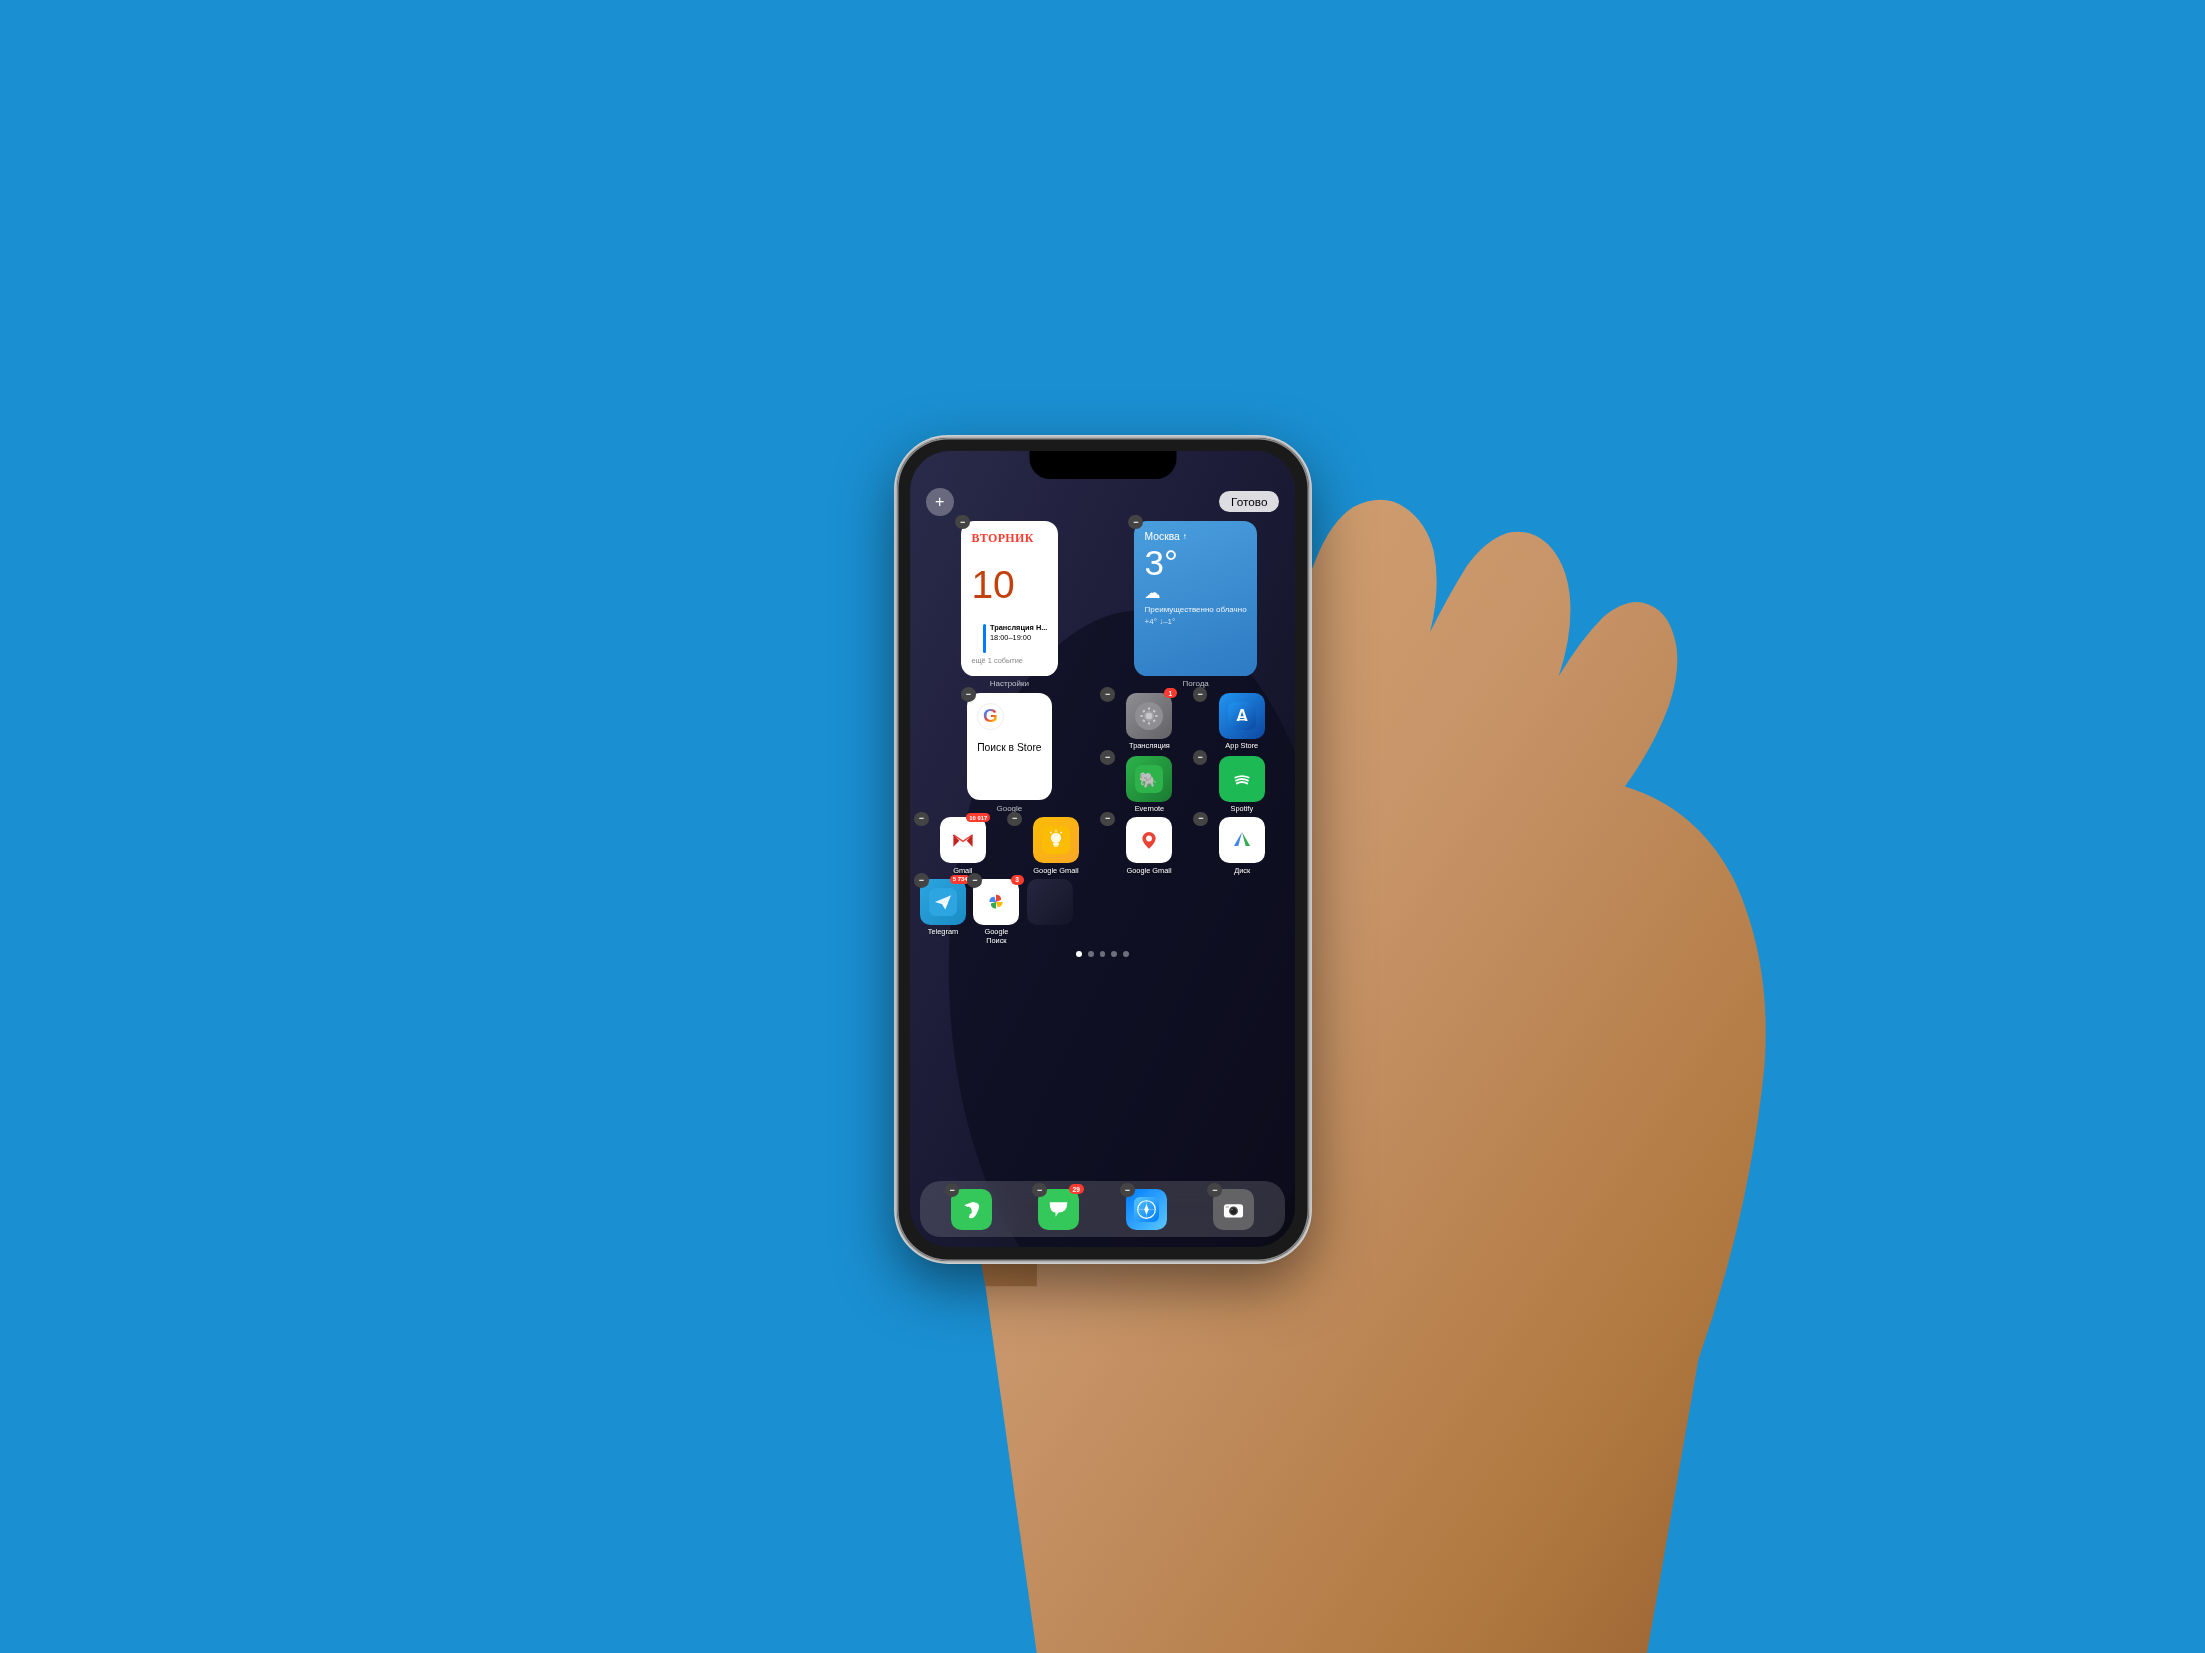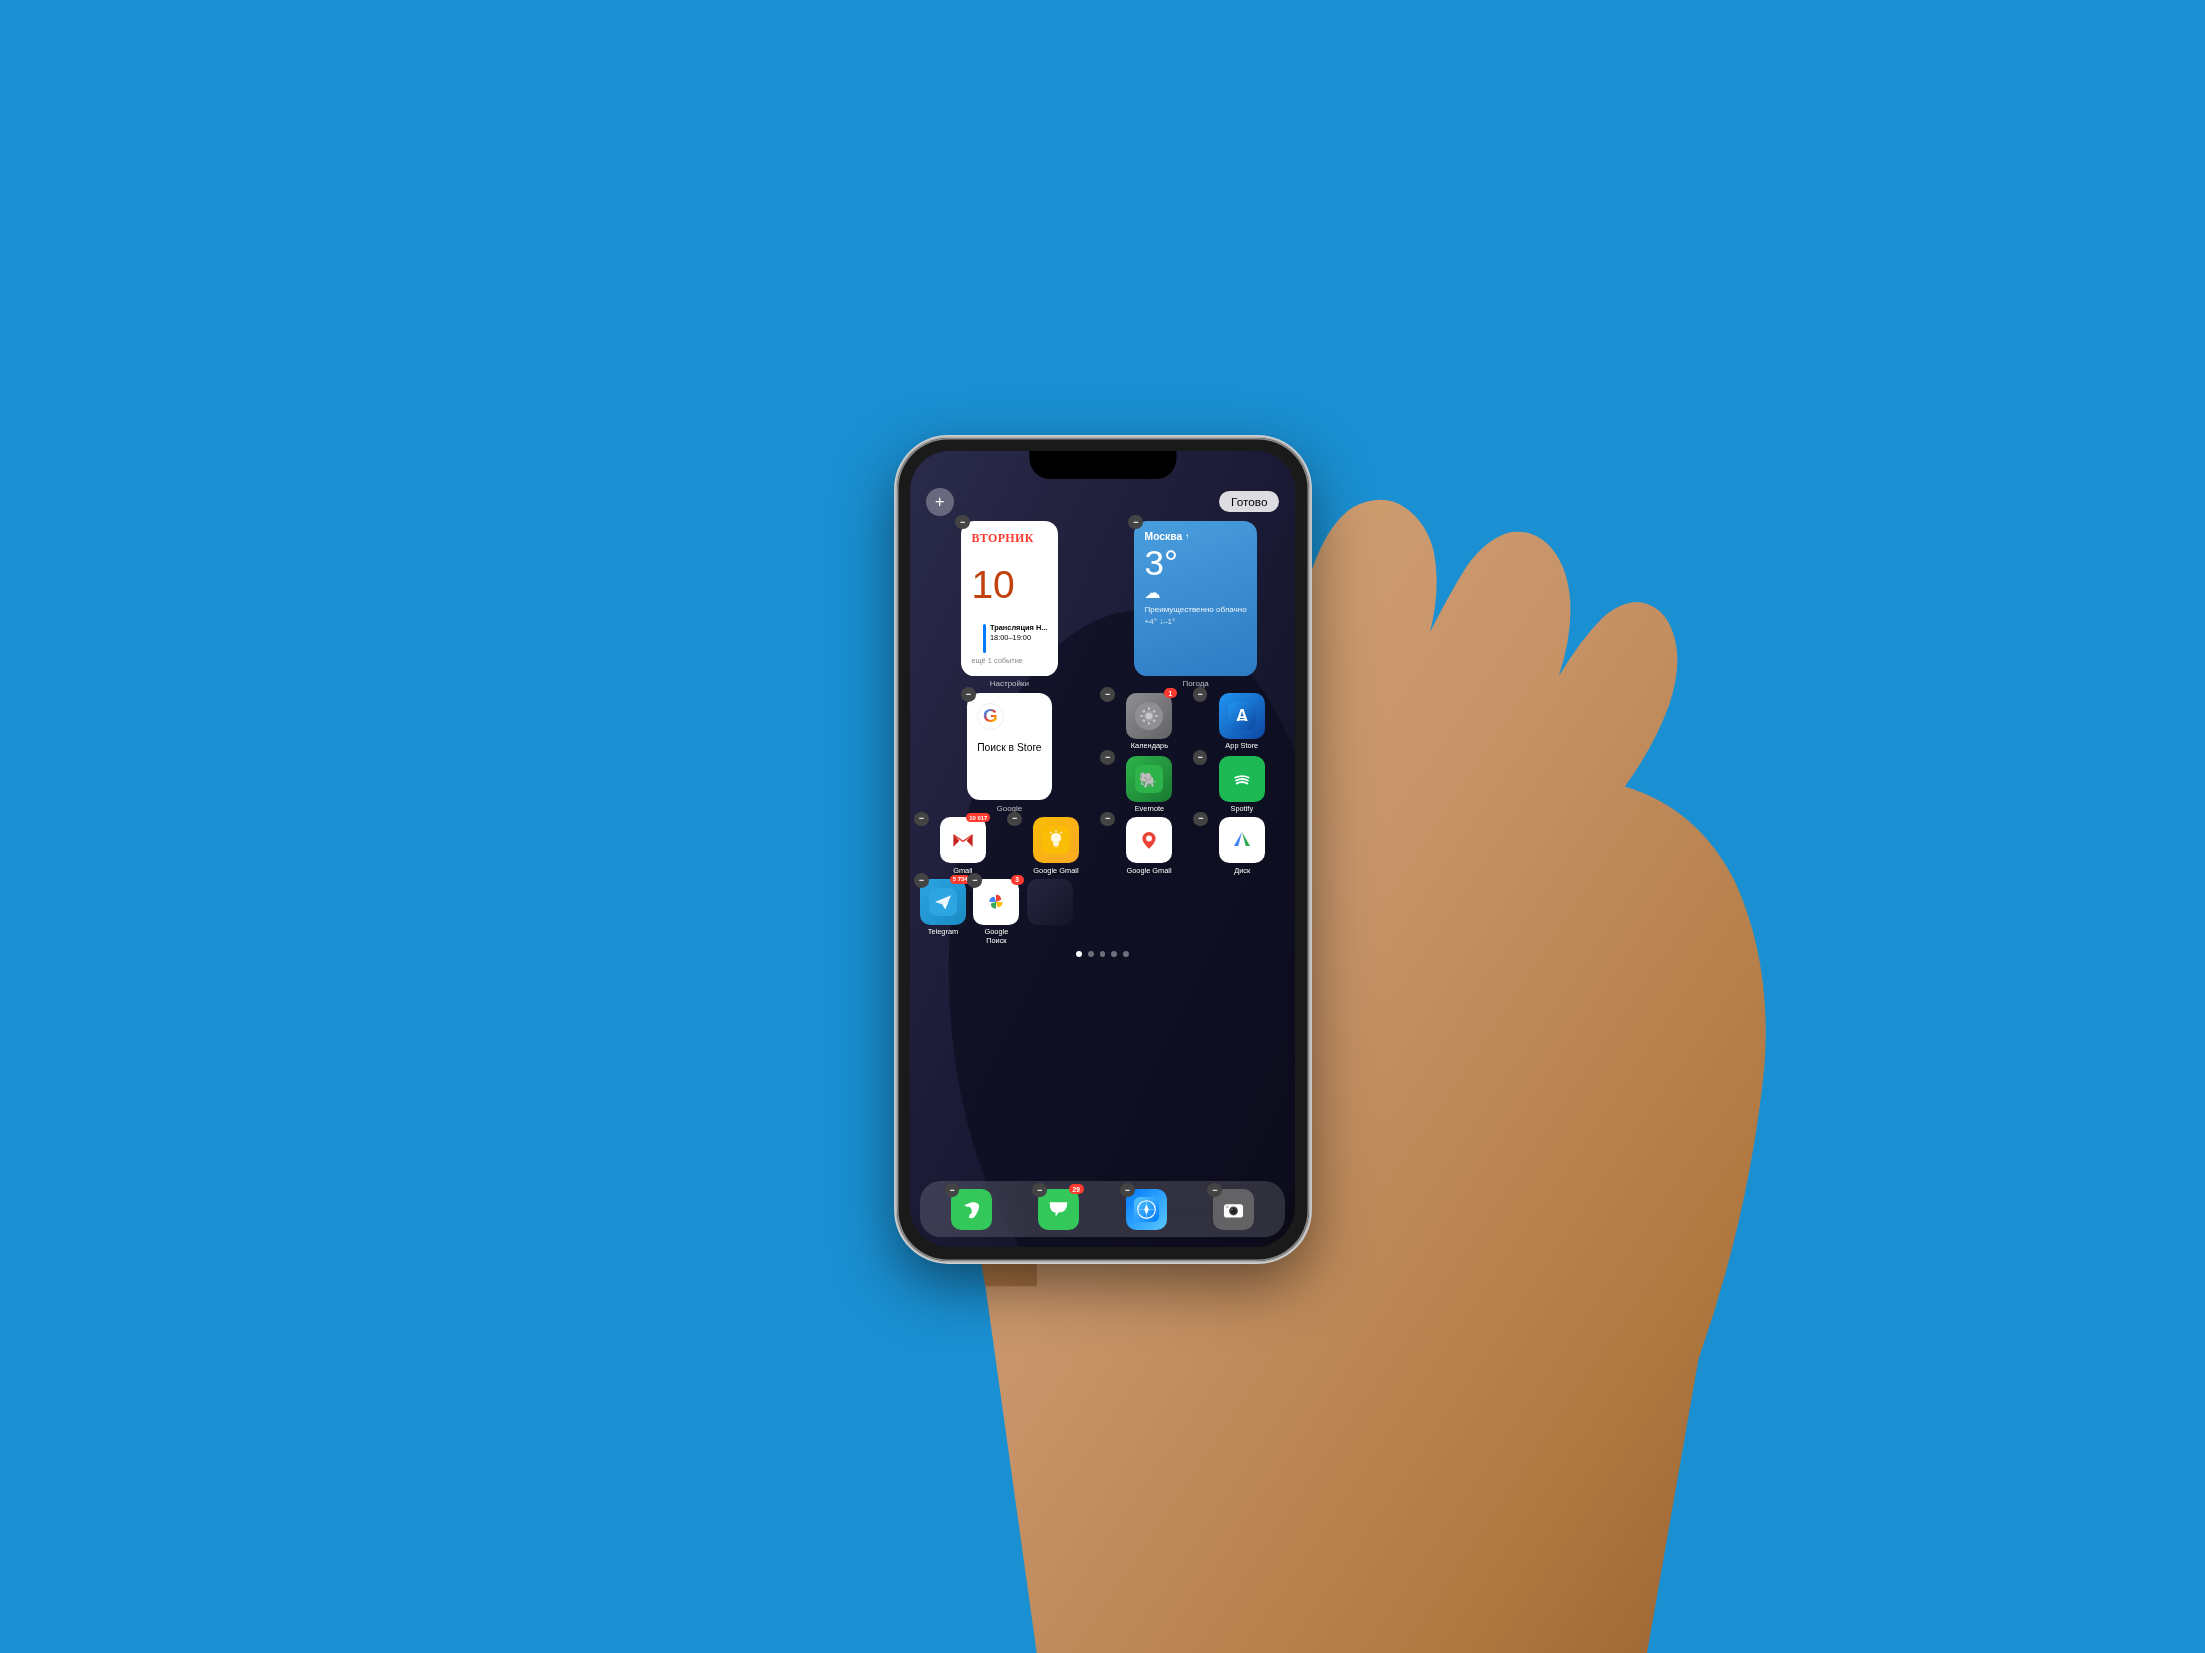--- a/index.html
+++ b/index.html
@@ -203,21 +203,21 @@
       background: linear-gradient(160deg, #4a9edd 0%, #2d7bc4 100%);
       border-radius: 13.2px;
       padding: 10.3px;
       position: relative;
       min-height: 103px;
       color: white;
     }
 
     .weather-city {
       font-size: 10.3px;
-      font-weight: 700;
+      font-weight: 400;
       display: flex;
       align-items: center;
       gap: 2.9px;
     }
 
     .weather-temp-large {
       font-size: 35px;
       font-weight: 200;
       line-height: 1;
       margin: 2.9px 0;
@@ -620,21 +620,21 @@
                         <rect x="17.5" y="7" width="3" height="4" rx="1.5" fill="#c8c8cc"></rect>
                         <rect x="17.5" y="27" width="3" height="4" rx="1.5" fill="#c8c8cc"></rect>
                         <rect x="7" y="17.5" width="4" height="3" rx="1.5" fill="#c8c8cc"></rect>
                         <rect x="27" y="17.5" width="4" height="3" rx="1.5" fill="#c8c8cc"></rect>
                         <rect x="10.5" y="10.5" width="3" height="4" rx="1.5" fill="#c8c8cc" transform="rotate(45 12 12.5)"></rect>
                         <rect x="24.5" y="10.5" width="3" height="4" rx="1.5" fill="#c8c8cc" transform="rotate(-45 26 12.5)"></rect>
                         <rect x="10.5" y="23.5" width="3" height="4" rx="1.5" fill="#c8c8cc" transform="rotate(-45 12 25.5)"></rect>
                         <rect x="24.5" y="23.5" width="3" height="4" rx="1.5" fill="#c8c8cc" transform="rotate(45 26 25.5)"></rect>
                       </svg>
                     </div>
-                    <div class="app-label">Календарь</div>
+                    <div class="app-label">Трансляция</div>
                   </div>
 
                   <div class="app-icon-wrap has-remove">
                     <div class="remove-btn">−</div>
                     <div class="app-icon appstore-icon">
                       <svg width="28" height="28" viewBox="0 0 38 38" xmlns="http://www.w3.org/2000/svg" style="font-size:32px">
                         <rect width="38" height="38" rx="9" fill="url(#appstoreGrad)"></rect>
                         <defs>
                           <linearGradient id="appstoreGrad" x1="0" y1="0" x2="1" y2="1">
                             <stop offset="0%" stop-color="#2196f3"></stop>

